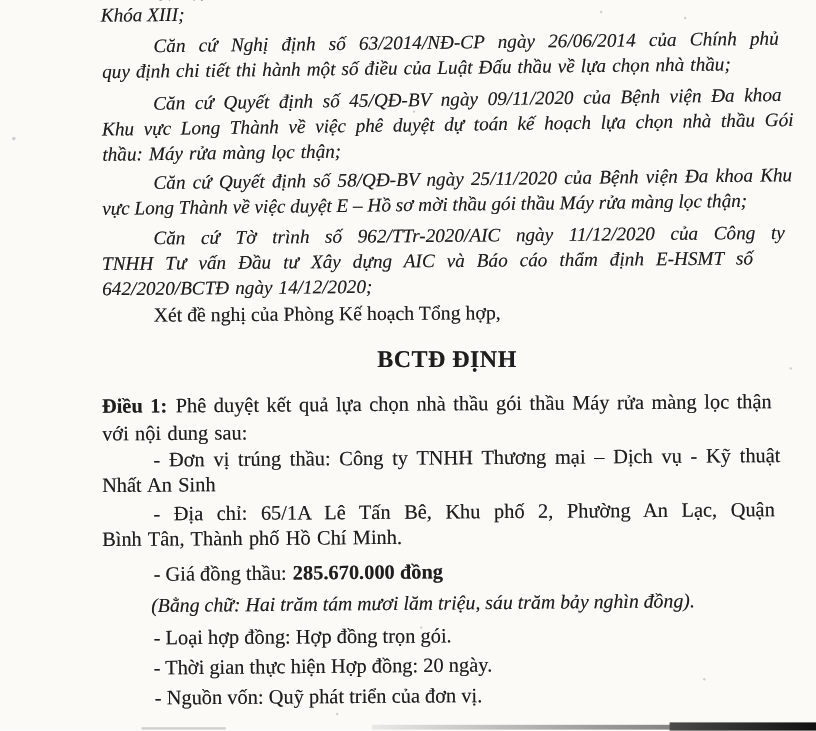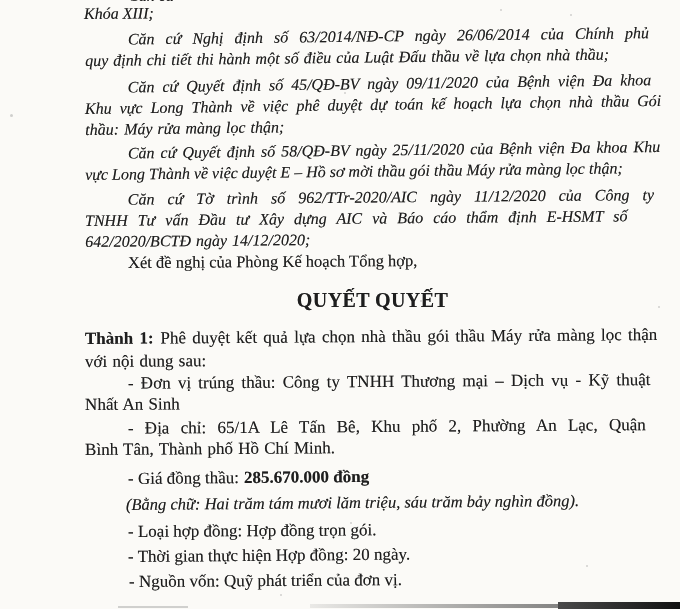--- a/index.html
+++ b/index.html
@@ -95,24 +95,24 @@
   </div>
 
   <div class="abs recital t5" style="left:85px; top:189px;">
     <div class="line indent ws9">Căn cứ Tờ trình số 962/TTr-2020/AIC ngày 11/12/2020 của Công ty</div>
     <div class="line ws6">TNHH Tư vấn Đầu tư Xây dựng AIC và Báo cáo thẩm định E-HSMT số</div>
     <div class="line ws1">642/2020/BCTĐ ngày 14/12/2020;</div>
   </div>
 
   <div class="abs xet t4" style="left:128px; top:252px;">Xét đề nghị của Phòng Kế hoạch Tổng hợp,</div>
 
-  <div class="abs heading" style="left:85px; top:289px;">QUYẾT QUYẾT</div>
+  <div class="abs heading" style="left:85px; top:289px;">BCTĐ ĐỊNH</div>
 
   <div class="abs article t4" style="left:85px; top:327px;">
-    <div class="line ws2"><span class="bold">Thành 1:</span><span class="gap">Phê duyệt kết quả lựa chọn nhà thầu gói thầu Máy rửa màng lọc thận</span></div>
+    <div class="line ws2"><span class="bold">Điều 1:</span><span class="gap">Phê duyệt kết quả lựa chọn nhà thầu gói thầu Máy rửa màng lọc thận</span></div>
     <div class="line ws1">với nội dung sau:</div>
   </div>
 
   <div class="abs body17 t4" style="left:85px; top:373px;">
     <div class="line indent ws3">- Đơn vị trúng thầu: Công ty TNHH Thương mại – Dịch vụ - Kỹ thuật</div>
     <div class="line ws1">Nhất An Sinh</div>
   </div>
 
   <div class="abs body17 t4" style="left:85px; top:418px;">
     <div class="line indent ws7">- Địa chỉ: 65/1A Lê Tấn Bê, Khu phố 2, Phường An Lạc, Quận</div>

